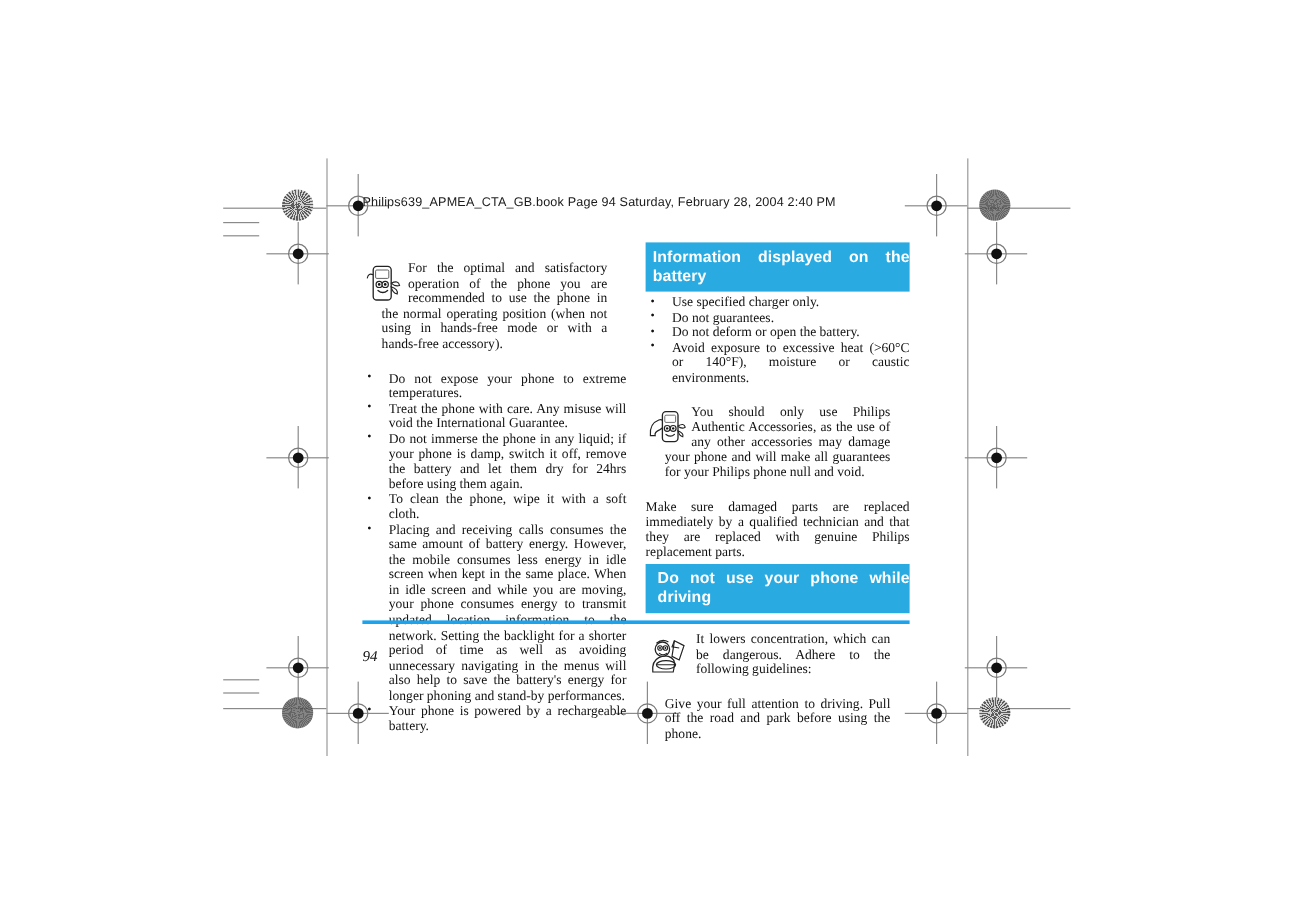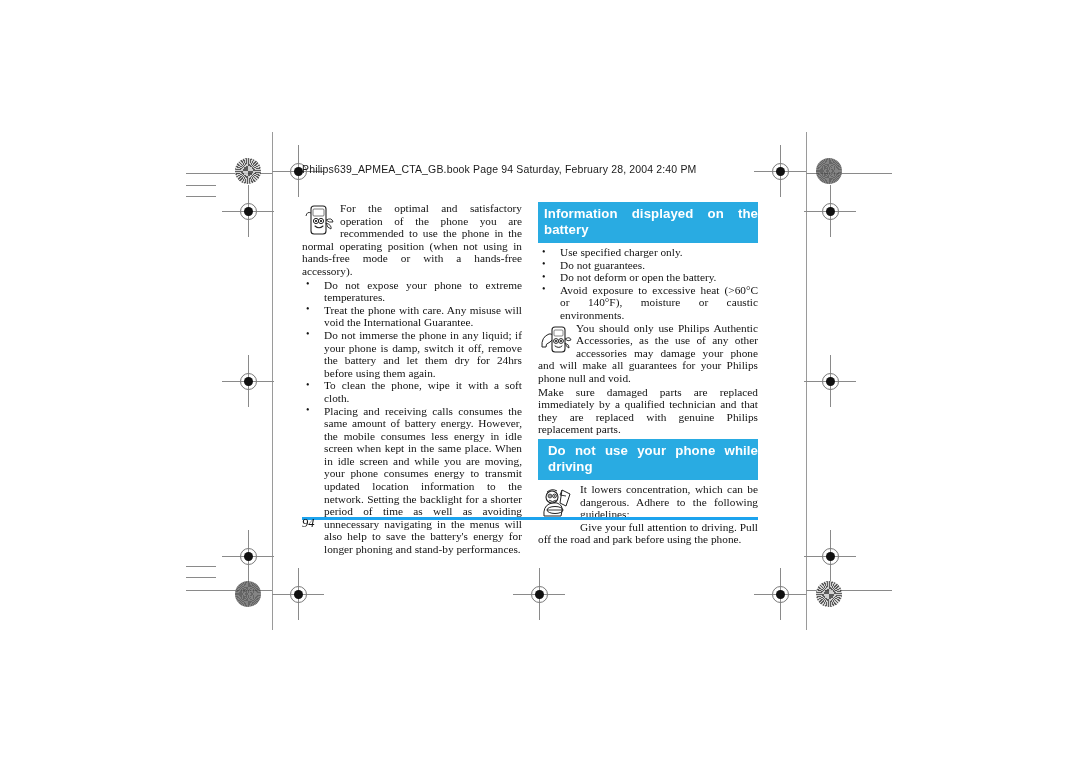--- a/index.html
+++ b/index.html
@@ -96,21 +96,21 @@
   }
   .col-left { left: 302px; }
   .col-right { left: 538px; }
 
   .intro-block {
     position: relative;
     min-height: 40px;
     margin-bottom: 1px;
   }
   .intro-block p {
-    margin: 0;
+    margin: 16px;
     text-align: justify;
   }
   .icon-float {
     float: left;
     width: 34px;
     height: 34px;
     margin: 1px 4px 0 0;
     shape-outside: margin-box;
   }
   .icon-float svg { display: block; }
@@ -156,21 +156,21 @@
     position: absolute;
     left: 302px;
     top: 517px;
     width: 456px;
     height: 2.5px;
     background: #1CA3EE;
   }
   .page-num {
     position: absolute;
     left: 302px;
-    top: 516px;
+    top: 540px;
     font-family: "Liberation Serif", serif;
     font-style: italic;
     font-size: 12.5px;
     color: #111;
   }
 </style>
 </head>
 <body>
 
 <div id="page">
@@ -281,20 +281,21 @@
       </span>
       <p>For the optimal and satisfactory operation of the phone you are recommended to use the phone in the normal operating position (when not using in hands-free mode or with a hands-free accessory).</p>
     </div>
 
     <ul class="bullets">
       <li>Do not expose your phone to extreme temperatures.</li>
       <li>Treat the phone with care. Any misuse will void the International Guarantee.</li>
       <li>Do not immerse the phone in any liquid; if your phone is damp, switch it off, remove the battery and let them dry for 24hrs before using them again.</li>
       <li>To clean the phone, wipe it with a soft cloth.</li>
       <li>Placing and receiving calls consumes the same amount of battery energy. However, the mobile consumes less energy in idle screen when kept in the same place. When in idle screen and while you are moving, your phone consumes energy to transmit updated location information to the network. Setting the backlight for a shorter period of time as well as avoiding unnecessary navigating in the menus will also help to save the battery's energy for longer phoning and stand-by performances.</li>
+      <li>Your phone is powered by a rechargeable battery.</li>
     </ul>
   </div>
 
   <div class="col col-right">
 
     <div class="sec-head">Information displayed on the battery</div>
 
     <ul class="bullets">
       <li>Use specified charger only.</li>
       <li>Do not guarantees.</li>

